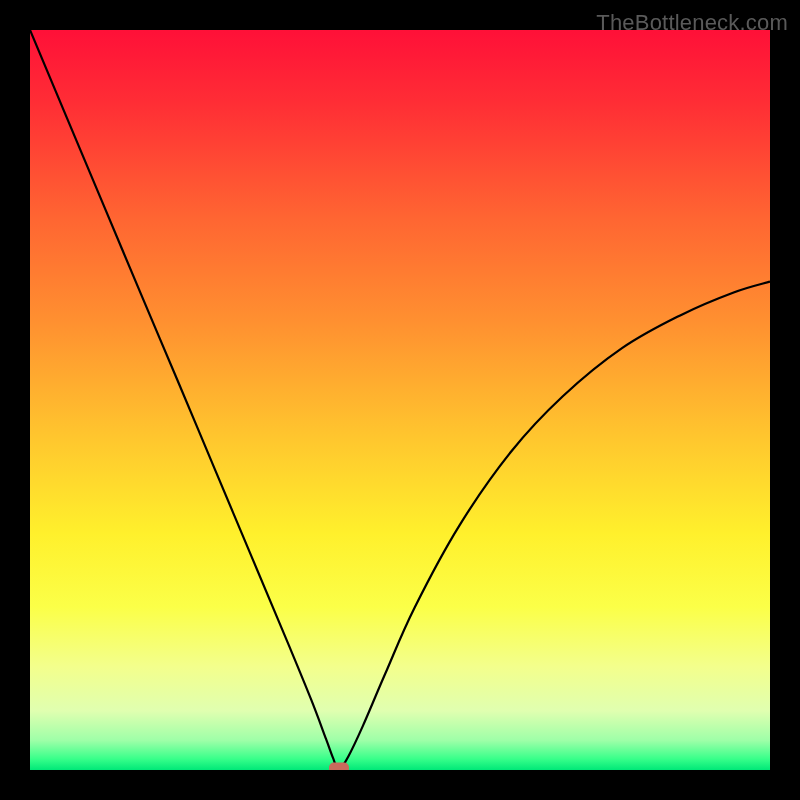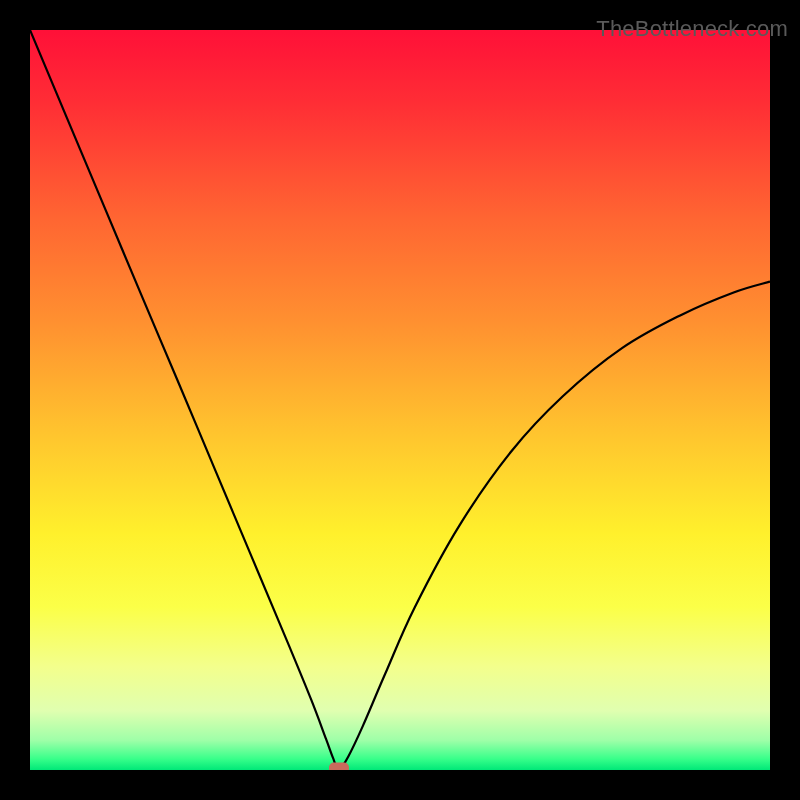--- a/index.html
+++ b/index.html
@@ -6,21 +6,21 @@
   body {
     width: 800px;
     height: 800px;
     background: #000000;
     position: relative;
     font-family: Arial, sans-serif;
     overflow: hidden;
   }
   .watermark {
     position: absolute;
-    top: 16px;
+    top: 10px;
     right: 12px;
     color: #5a5a5a;
     font-size: 22px;
     font-weight: 400;
     z-index: 10;
     letter-spacing: 0.2px;
   }
   .plot-area {
     position: absolute;
     top: 30px;

